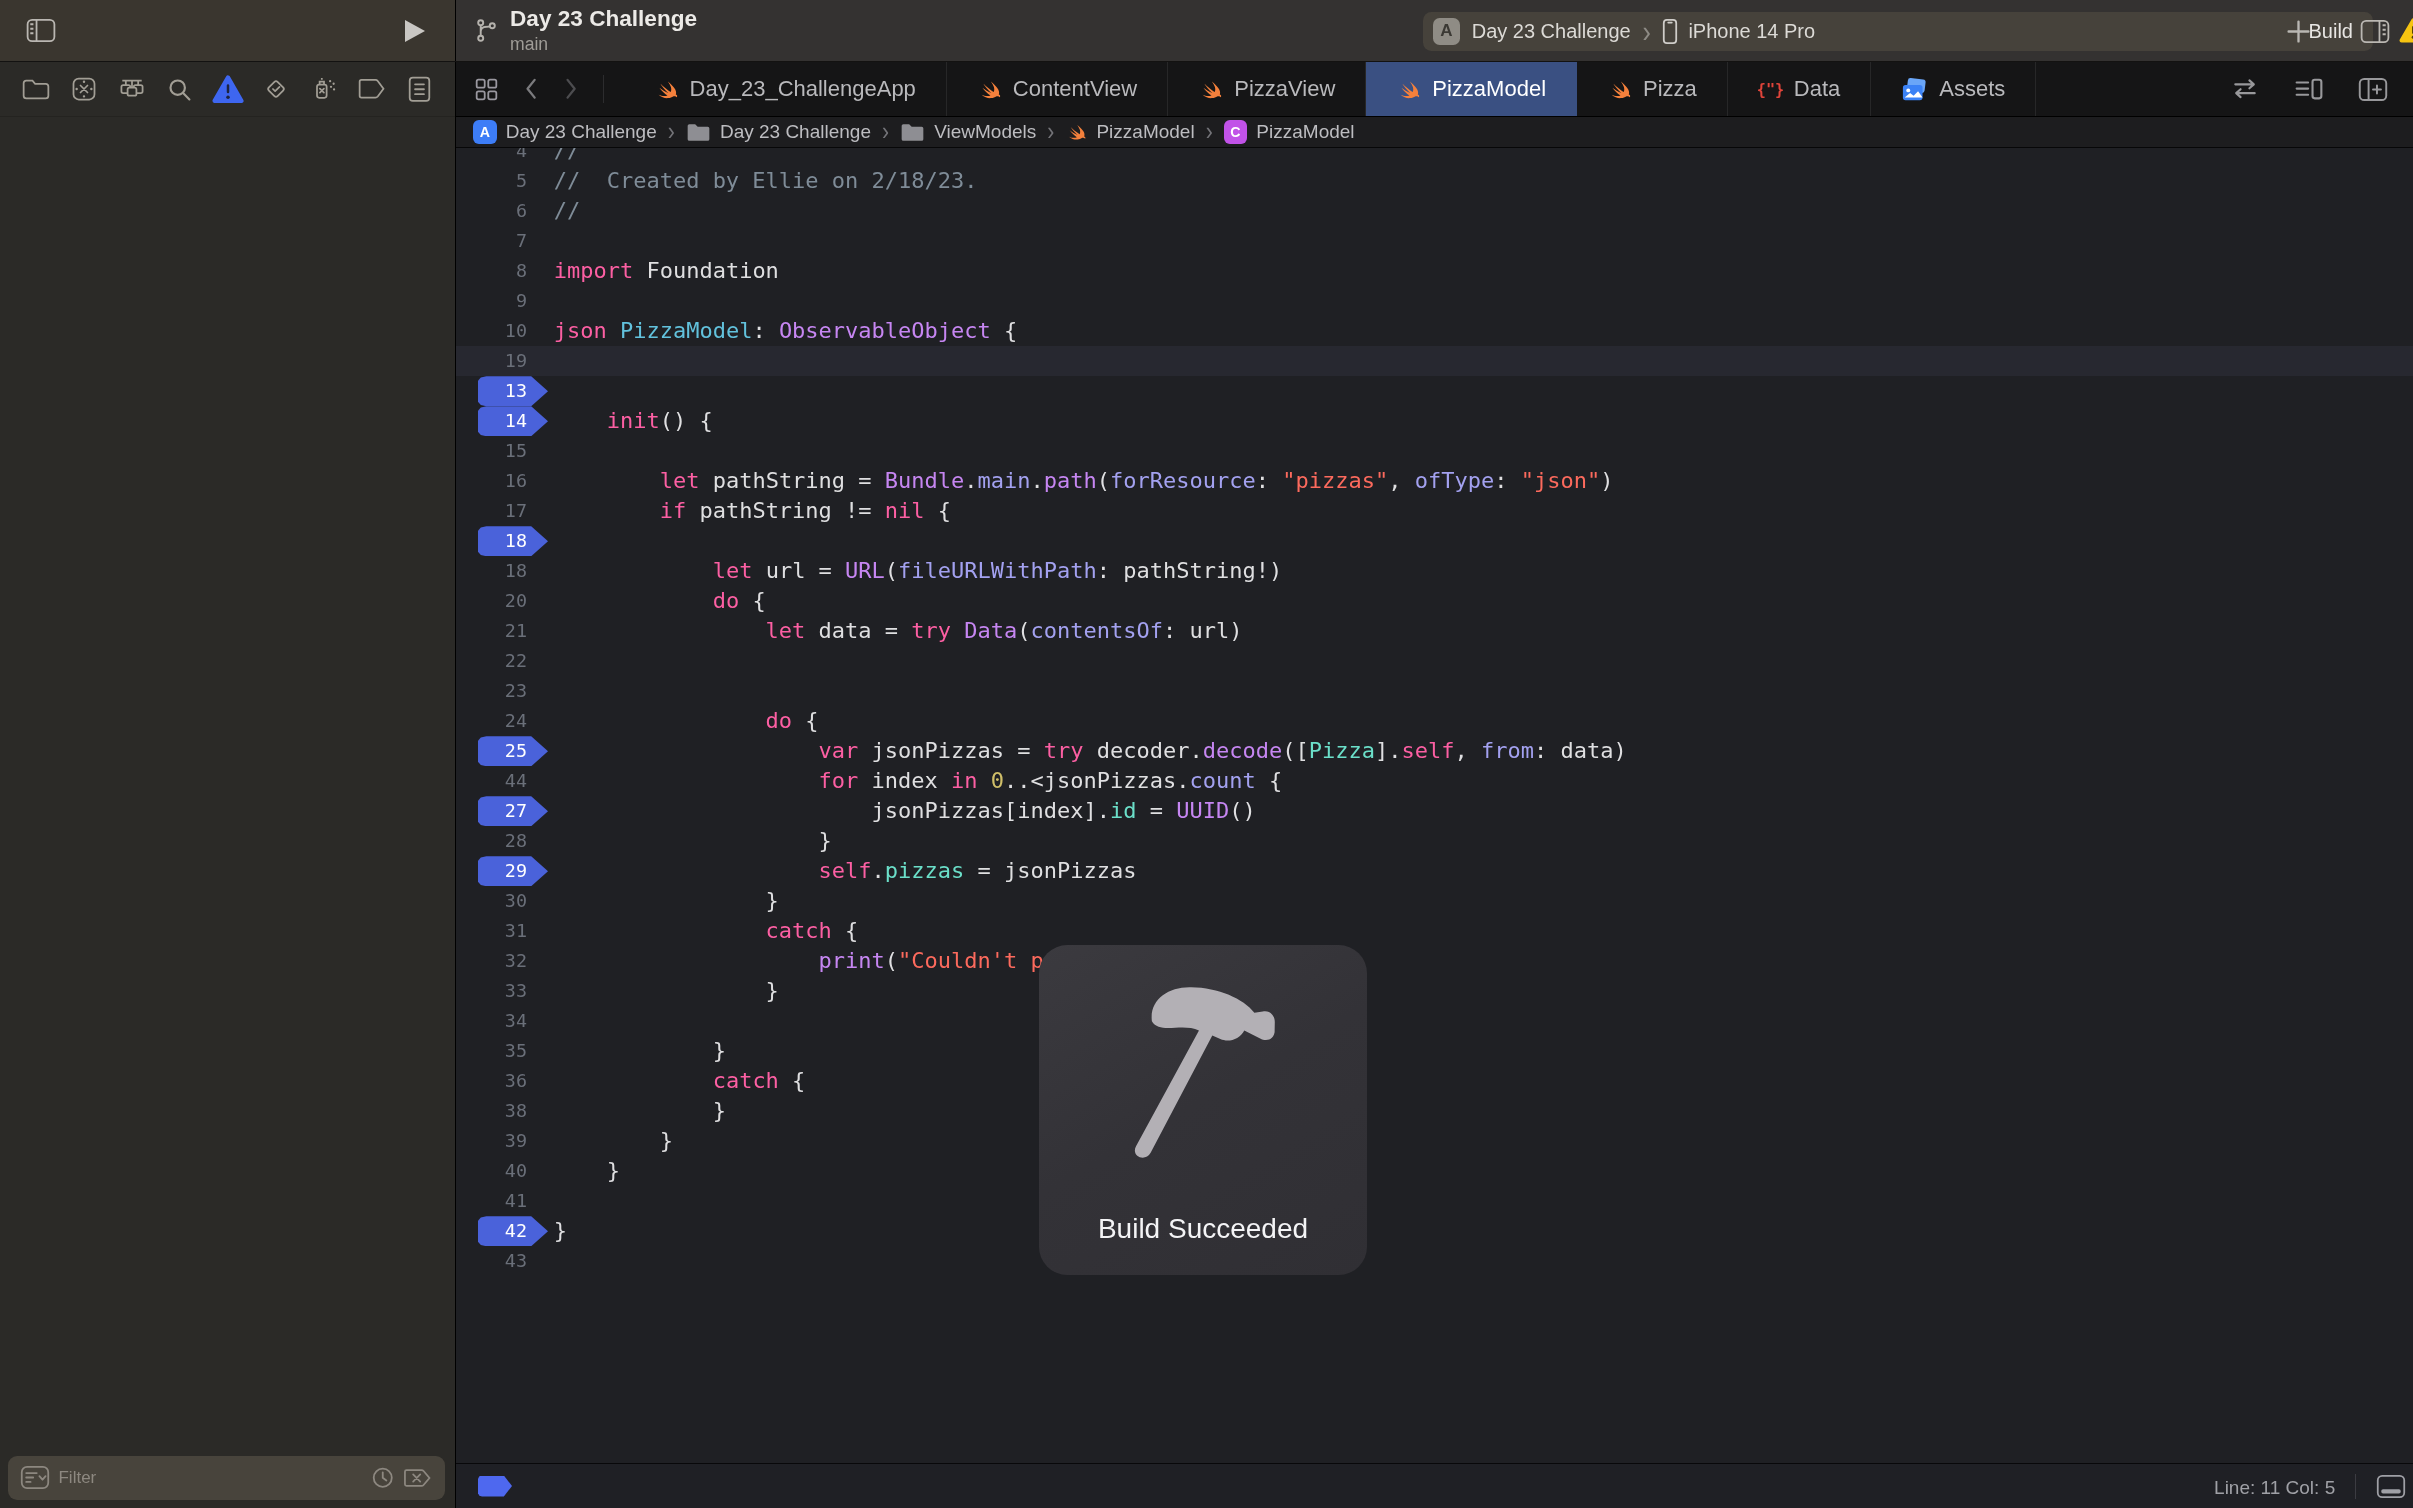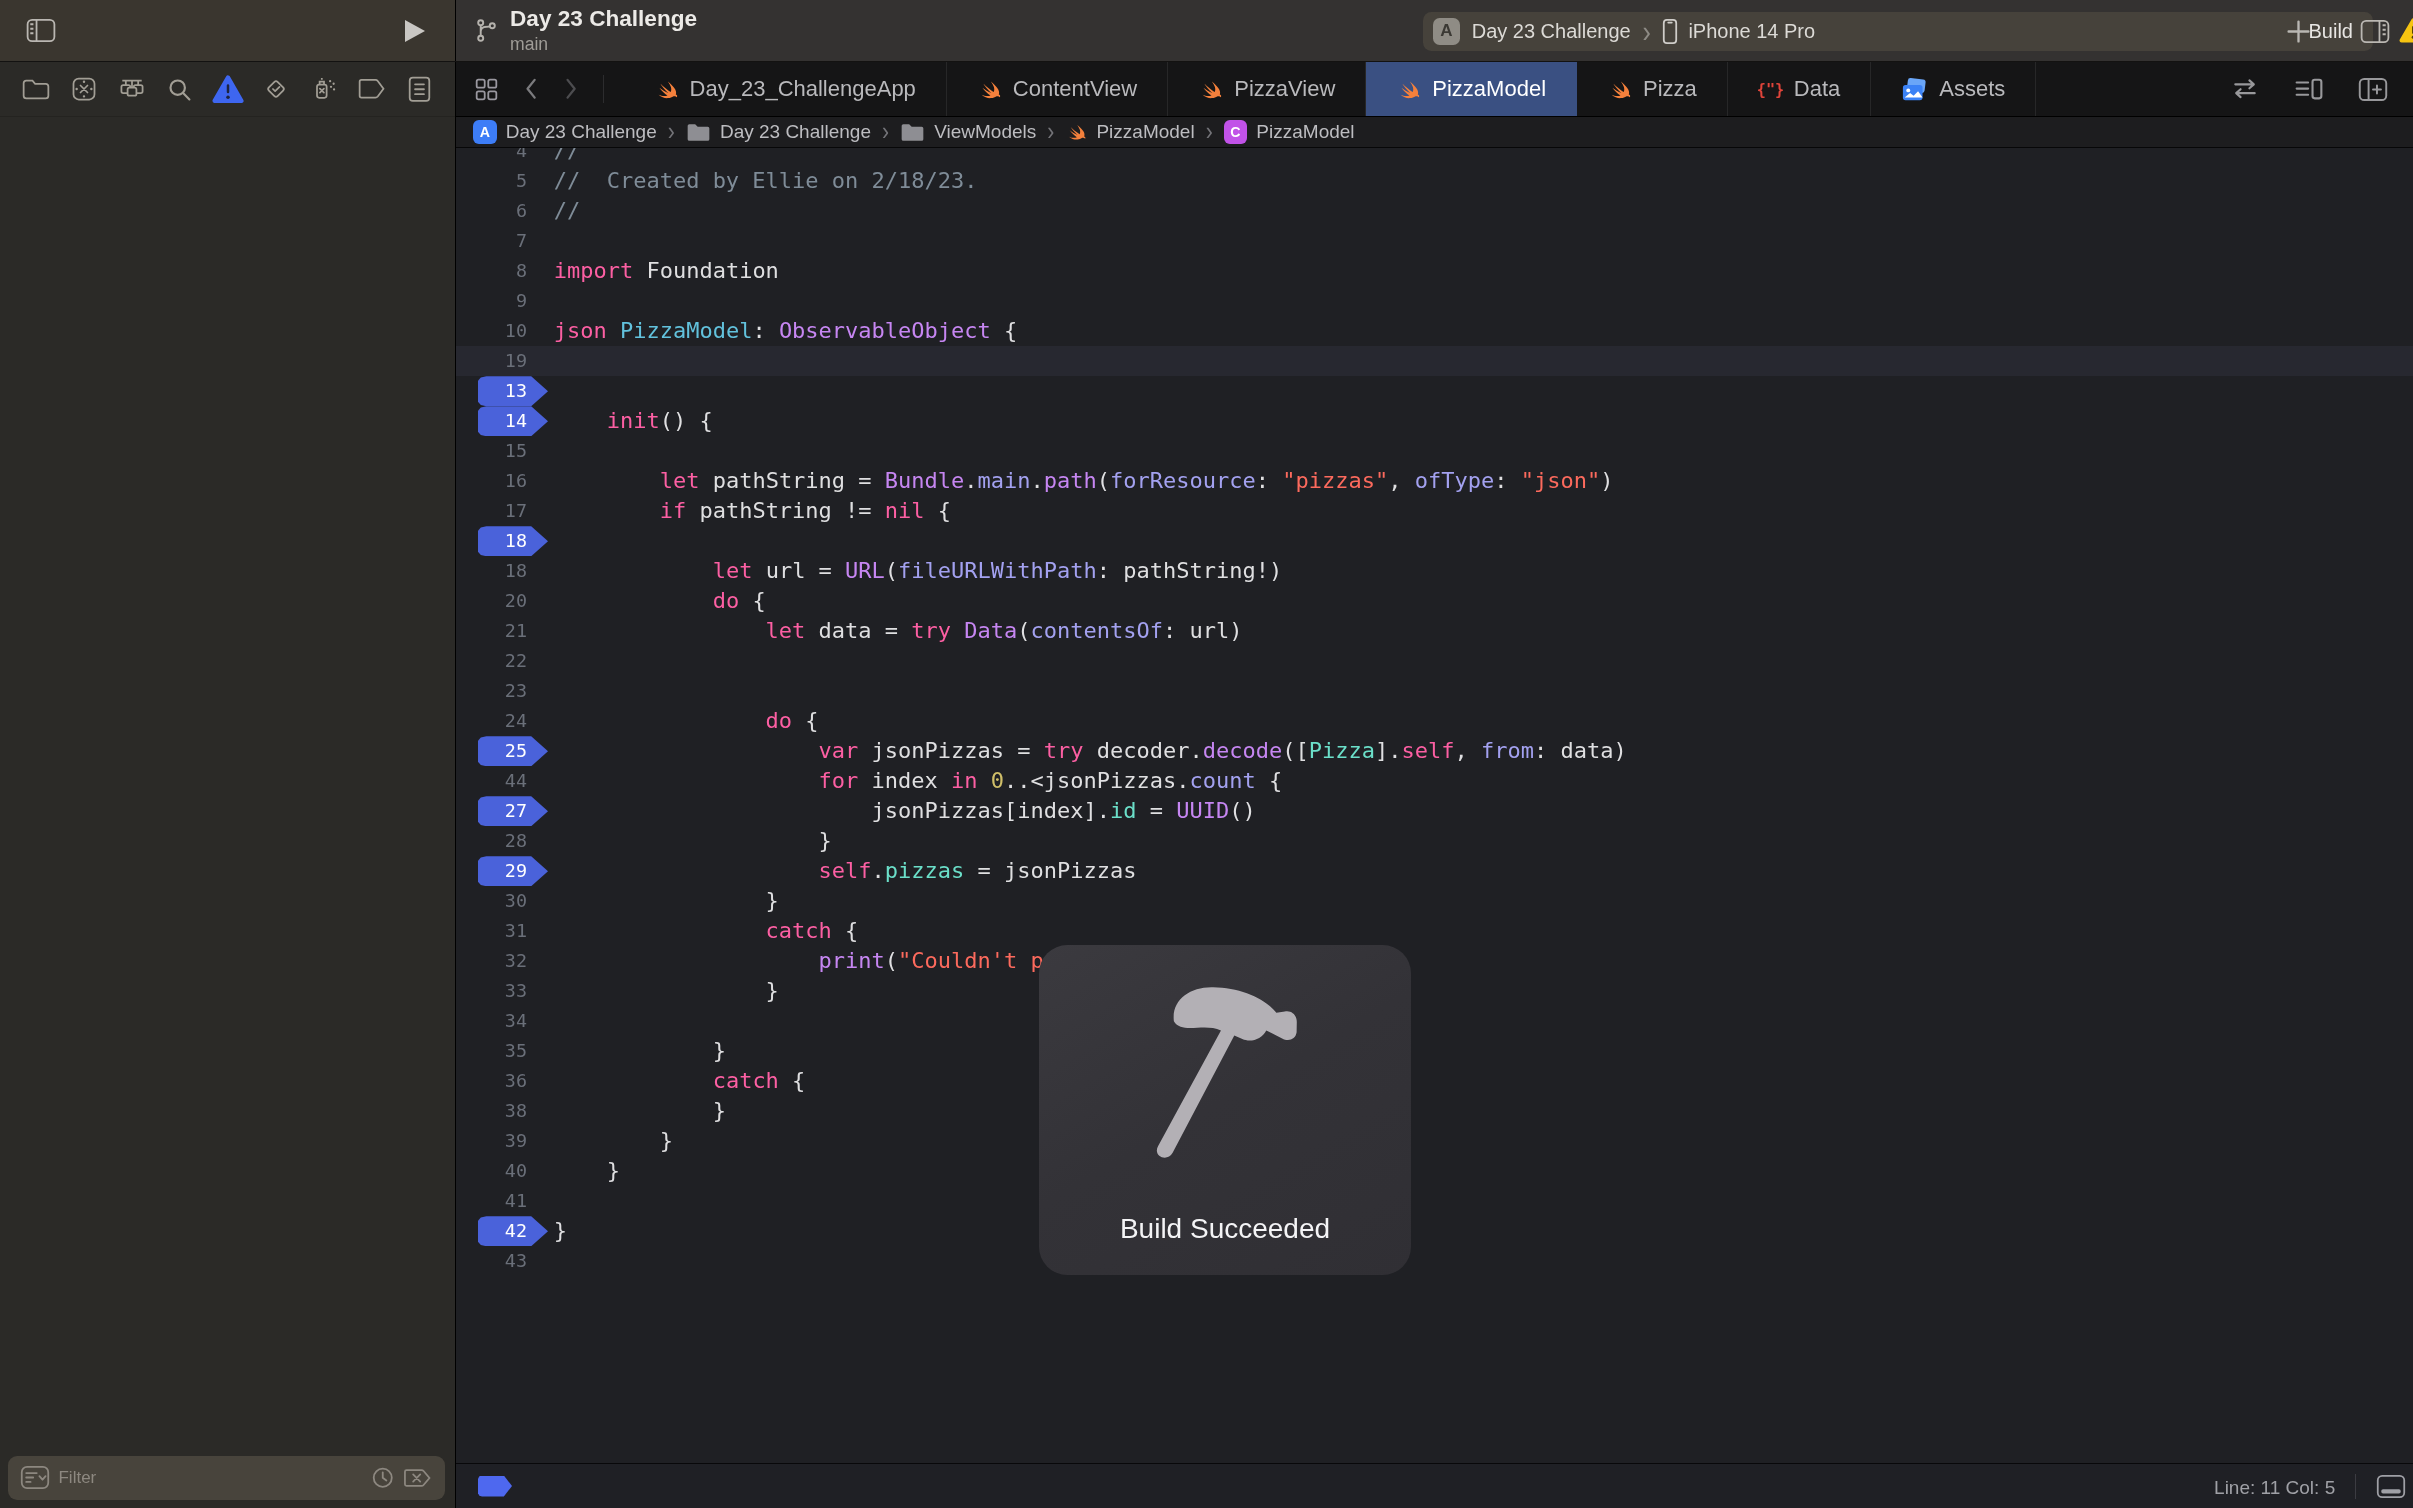--- a/index.html
+++ b/index.html
@@ -56,21 +56,21 @@
   .codeline.current { background:#272830; }
   .ln { position:relative; width:91px; flex:none; text-align:right; padding-right:20px;
         font-family:"DejaVu Sans Mono", monospace; font-size:18.4px; color:#6a6f79; line-height:30px; }
   .ln .num { position:relative; z-index:2; }
   .ln.bp-on .num { color:#ffffff; }
   .bp-shape { position:absolute; left:22px; top:0; width:70px; height:30px; background:#4a62da; z-index:1;
               clip-path:polygon(0% 15%,4% 4%,12% 0%,76% 0%,100% 50%,76% 100%,12% 100%,4% 96%,0% 85%); }
   .ct { font-family:"DejaVu Sans Mono", monospace; font-size:22px; line-height:30px; white-space:pre; padding-left:6.7px; }
 
   
-  .bezel { position:absolute; left:1039px; top:945px; width:372px; height:330px; border-radius:28.5px; z-index:6;
+  .bezel { position:absolute; left:1039px; top:945px; width:328px; height:330px; border-radius:28.5px; z-index:6;
            background:linear-gradient(150deg,#3b3a3f 0%,#333237 48%,#302f34 100%);
            display:flex; flex-direction:column; align-items:center; }
   .bezel .hammer { margin-top:34px; }
   .bezel .msg { margin-top:auto; margin-bottom:30px; font-size:28px; font-weight:500; color:#f4f4f6; }
 
   
   .bottombar { position:absolute; left:456px; right:0; bottom:0; height:45px; background:#1f2025;
                border-top:0.8px solid #08080a; display:flex; align-items:center; }
   .bp-solid { width:34px; height:21px; background:#4e68ef; margin-left:22px;
               clip-path:polygon(0% 15%,4% 4%,12% 0%,76% 0%,100% 50%,76% 100%,12% 100%,4% 96%,0% 85%); }

